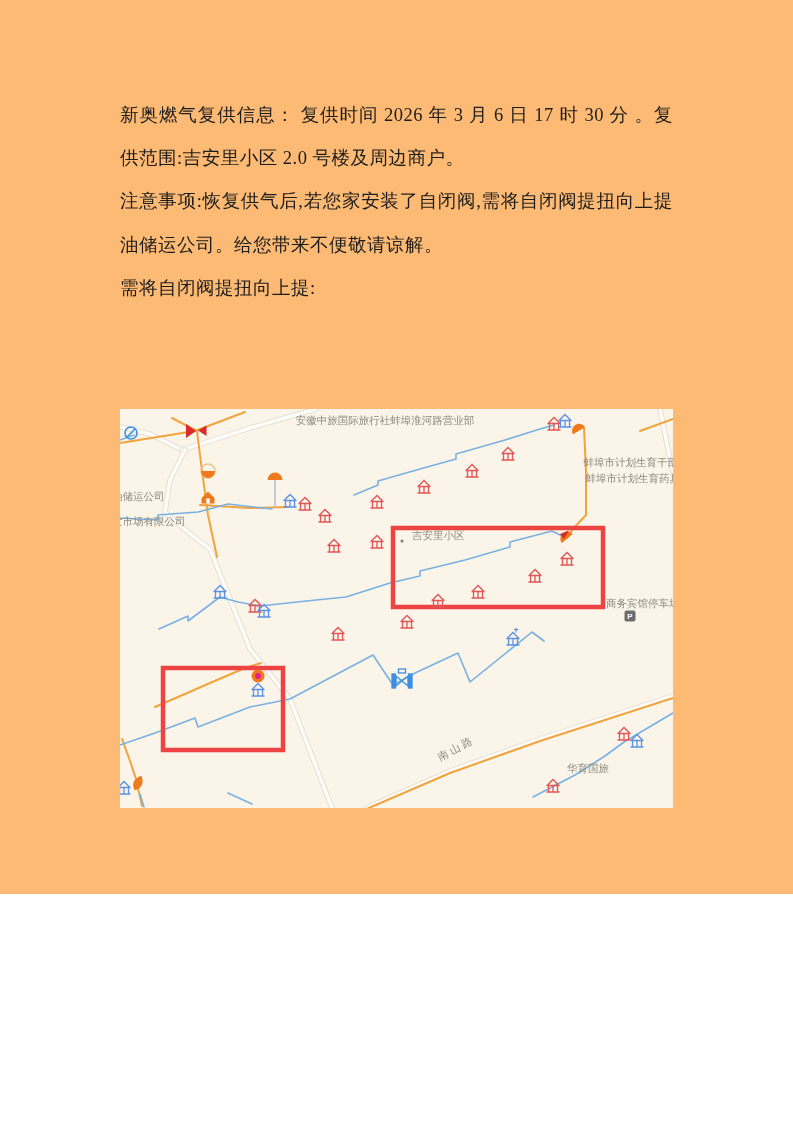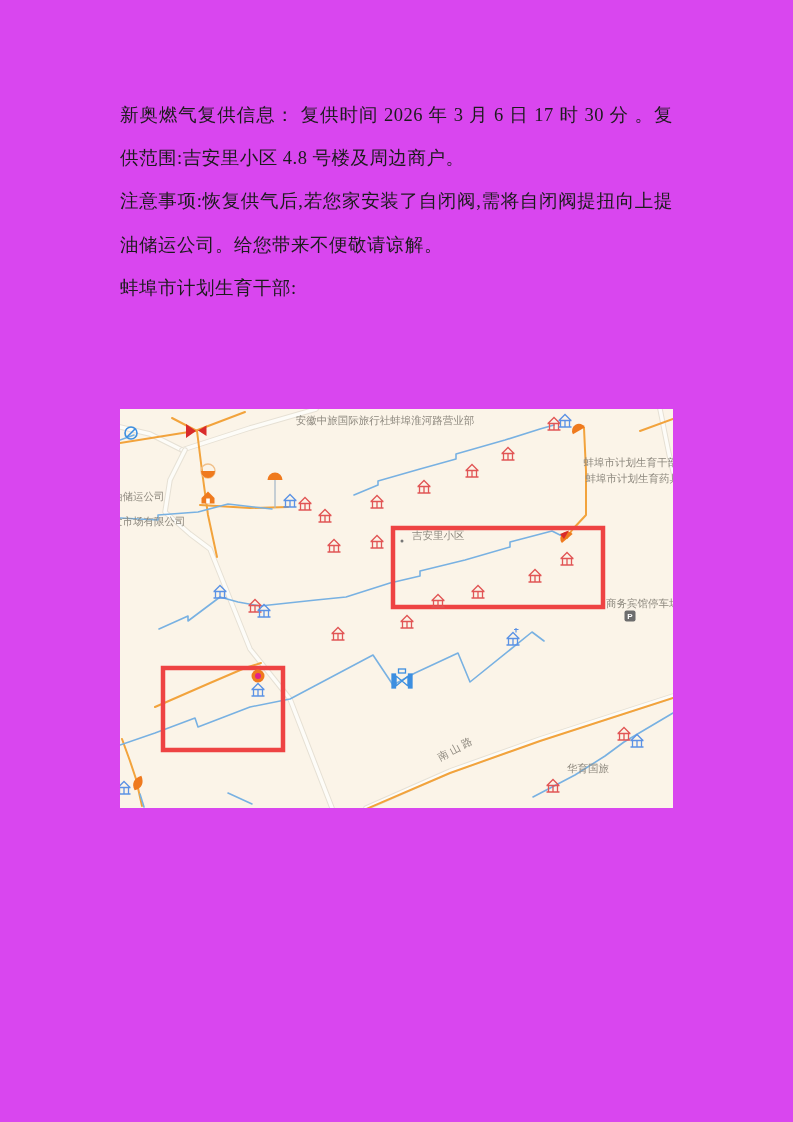--- a/index.html
+++ b/index.html
@@ -1,35 +1,35 @@
 <!DOCTYPE html>
 <html><head>
 <meta charset="utf-8">
 <style>
   html,body{margin:0;padding:0;background:#ffffff;}
-  .page{position:relative;width:793px;height:1122px;background:#d946ef;overflow:hidden;
+  .page{position:relative;width:793px;height:894px;background:#fdba74;overflow:hidden;
         font-family:"Liberation Serif","DejaVu Serif",serif;color:#1c1c1c;}
   .textblock{position:absolute;left:120px;top:94px;width:553px;}
   .tline{font-size:18.5px;line-height:43.2px;height:43.2px;white-space:pre-wrap;
          letter-spacing:0.5px;}
   .tline.jl{text-align:justify;text-align-last:justify;}
   .mapwrap{position:absolute;left:120px;top:409px;width:553px;height:399px;}
   .mapwrap svg{display:block;}
   .map-label{font-family:"Liberation Sans","DejaVu Sans",sans-serif;}
 </style>
 </head>
 <body>
 
 <div class="page">
   <div class="textblock">
     <div class="tline jl">新奥燃气复供信息： 复供时间 2026 年 3 月 6 日 17 时 30 分 。复</div>
-    <div class="tline">供范围:吉安里小区 4.8 号楼及周边商户。</div>
+    <div class="tline">供范围:吉安里小区 2.0 号楼及周边商户。</div>
     <div class="tline jl">注意事项:恢复供气后,若您家安装了自闭阀,需将自闭阀提扭向上提</div>
     <div class="tline">油储运公司。给您带来不便敬请谅解。</div>
-    <div class="tline">蚌埠市计划生育干部:</div>
+    <div class="tline">需将自闭阀提扭向上提:</div>
   </div>
 
   <div class="mapwrap">
     <svg id="map-svg" width="553" height="399" viewBox="0 0 553 399" xmlns="http://www.w3.org/2000/svg">
         <rect x="0" y="0" width="553" height="399" fill="#fbf4e8"></rect>
         <polyline points="0,18 30,25 62,41" fill="none" stroke="#e6e0d4" stroke-width="5.5" stroke-linecap="round" stroke-linejoin="round"></polyline>
         <polyline points="0,18 30,25 62,41" fill="none" stroke="#fdfcf8" stroke-width="3.5" stroke-linecap="round" stroke-linejoin="round"></polyline>
         <polyline points="62,41 130,19 196,0" fill="none" stroke="#e6e0d4" stroke-width="5.5" stroke-linecap="round" stroke-linejoin="round"></polyline>
         <polyline points="62,41 130,19 196,0" fill="none" stroke="#fdfcf8" stroke-width="3.5" stroke-linecap="round" stroke-linejoin="round"></polyline>
         <polyline points="65,41 50,71 45,103 70,125 90,140 130,240 170,290 212,399" fill="none" stroke="#e6e0d4" stroke-width="5.5" stroke-linecap="round" stroke-linejoin="round"></polyline>

